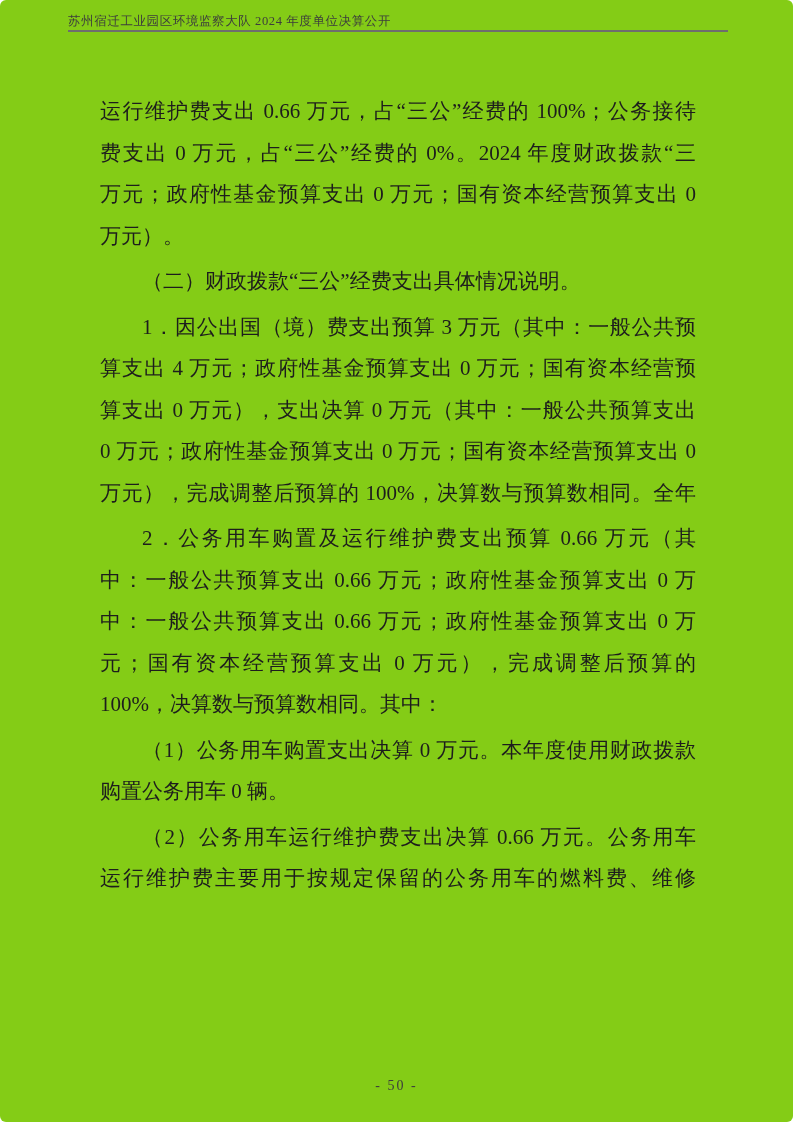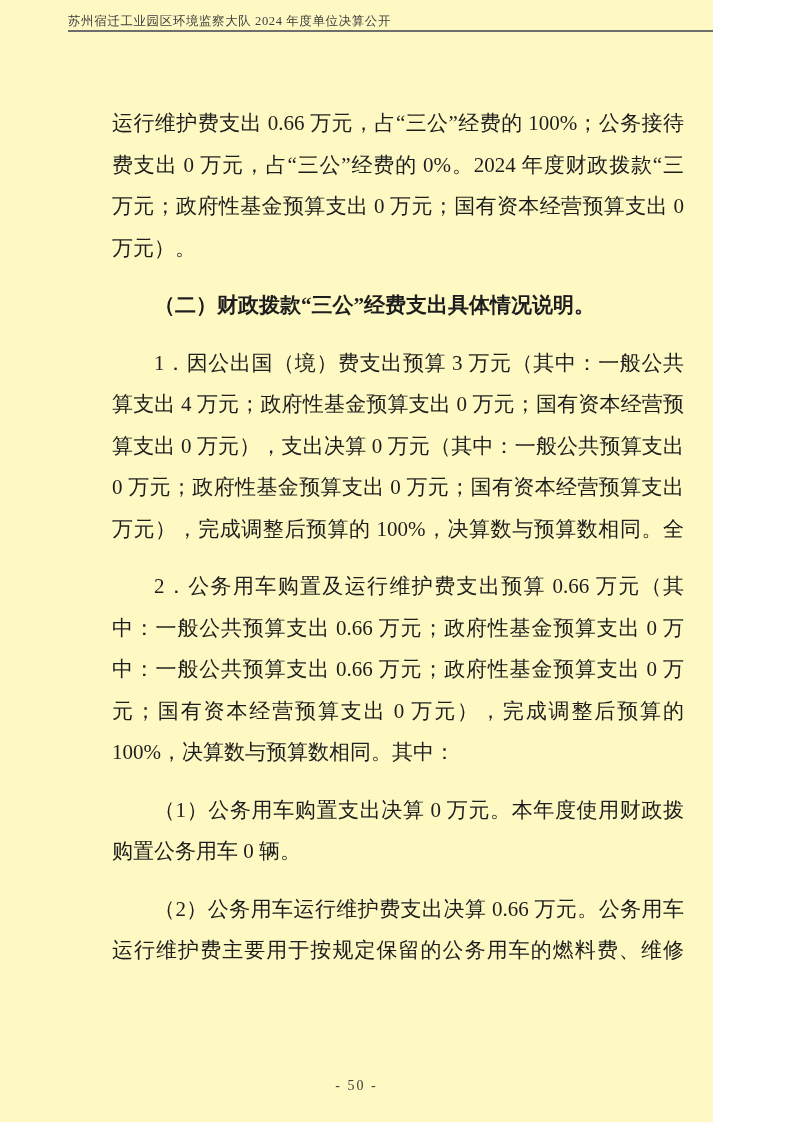--- a/index.html
+++ b/index.html
@@ -1,23 +1,24 @@
 <!DOCTYPE html>
 <html><head>
 <meta charset="utf-8">
 <style>
   html, body { margin: 0; padding: 0; background: #ffffff; }
 
   .page {
     position: relative;
-    width: 713px;
+    width: 793px;
     height: 1122px;
-    background: #fef9c3;
+    background: #84cc16;
     overflow: hidden;
     font-family: "Liberation Serif", "DejaVu Serif", serif;
+    border-radius: 6px;
   }
 
   
   .header-text {
     position: absolute;
     left: 68px;
     top: 13px;
     font-size: 12.5px;
     color: #3d3d3d;
     letter-spacing: 0.6px;
@@ -34,32 +35,32 @@
 
   
   .doc-body {
     position: absolute;
     left: 96px;
     top: 87px;
     width: 604px;
     font-size: 21px;
     color: #1d1d1d;
   }
-  .para { margin: 16px; padding: 0; }
+  .para { margin: 4px; padding: 0; }
   .line {
     height: 41.5px;
     line-height: 41.5px;
     overflow: hidden;
   }
   .jl {             
     text-align: justify;
     text-align-last: justify;
   }
   .ind { padding-left: 42px; }   
-  .heading { font-weight: bold; }
+  .heading { font-weight: normal; }
 
   
   .footer {
     position: absolute;
     left: 0;
     top: 1078px;
     width: 100%;
     text-align: center;
     font-size: 14px;
     color: #3d3d3d;

